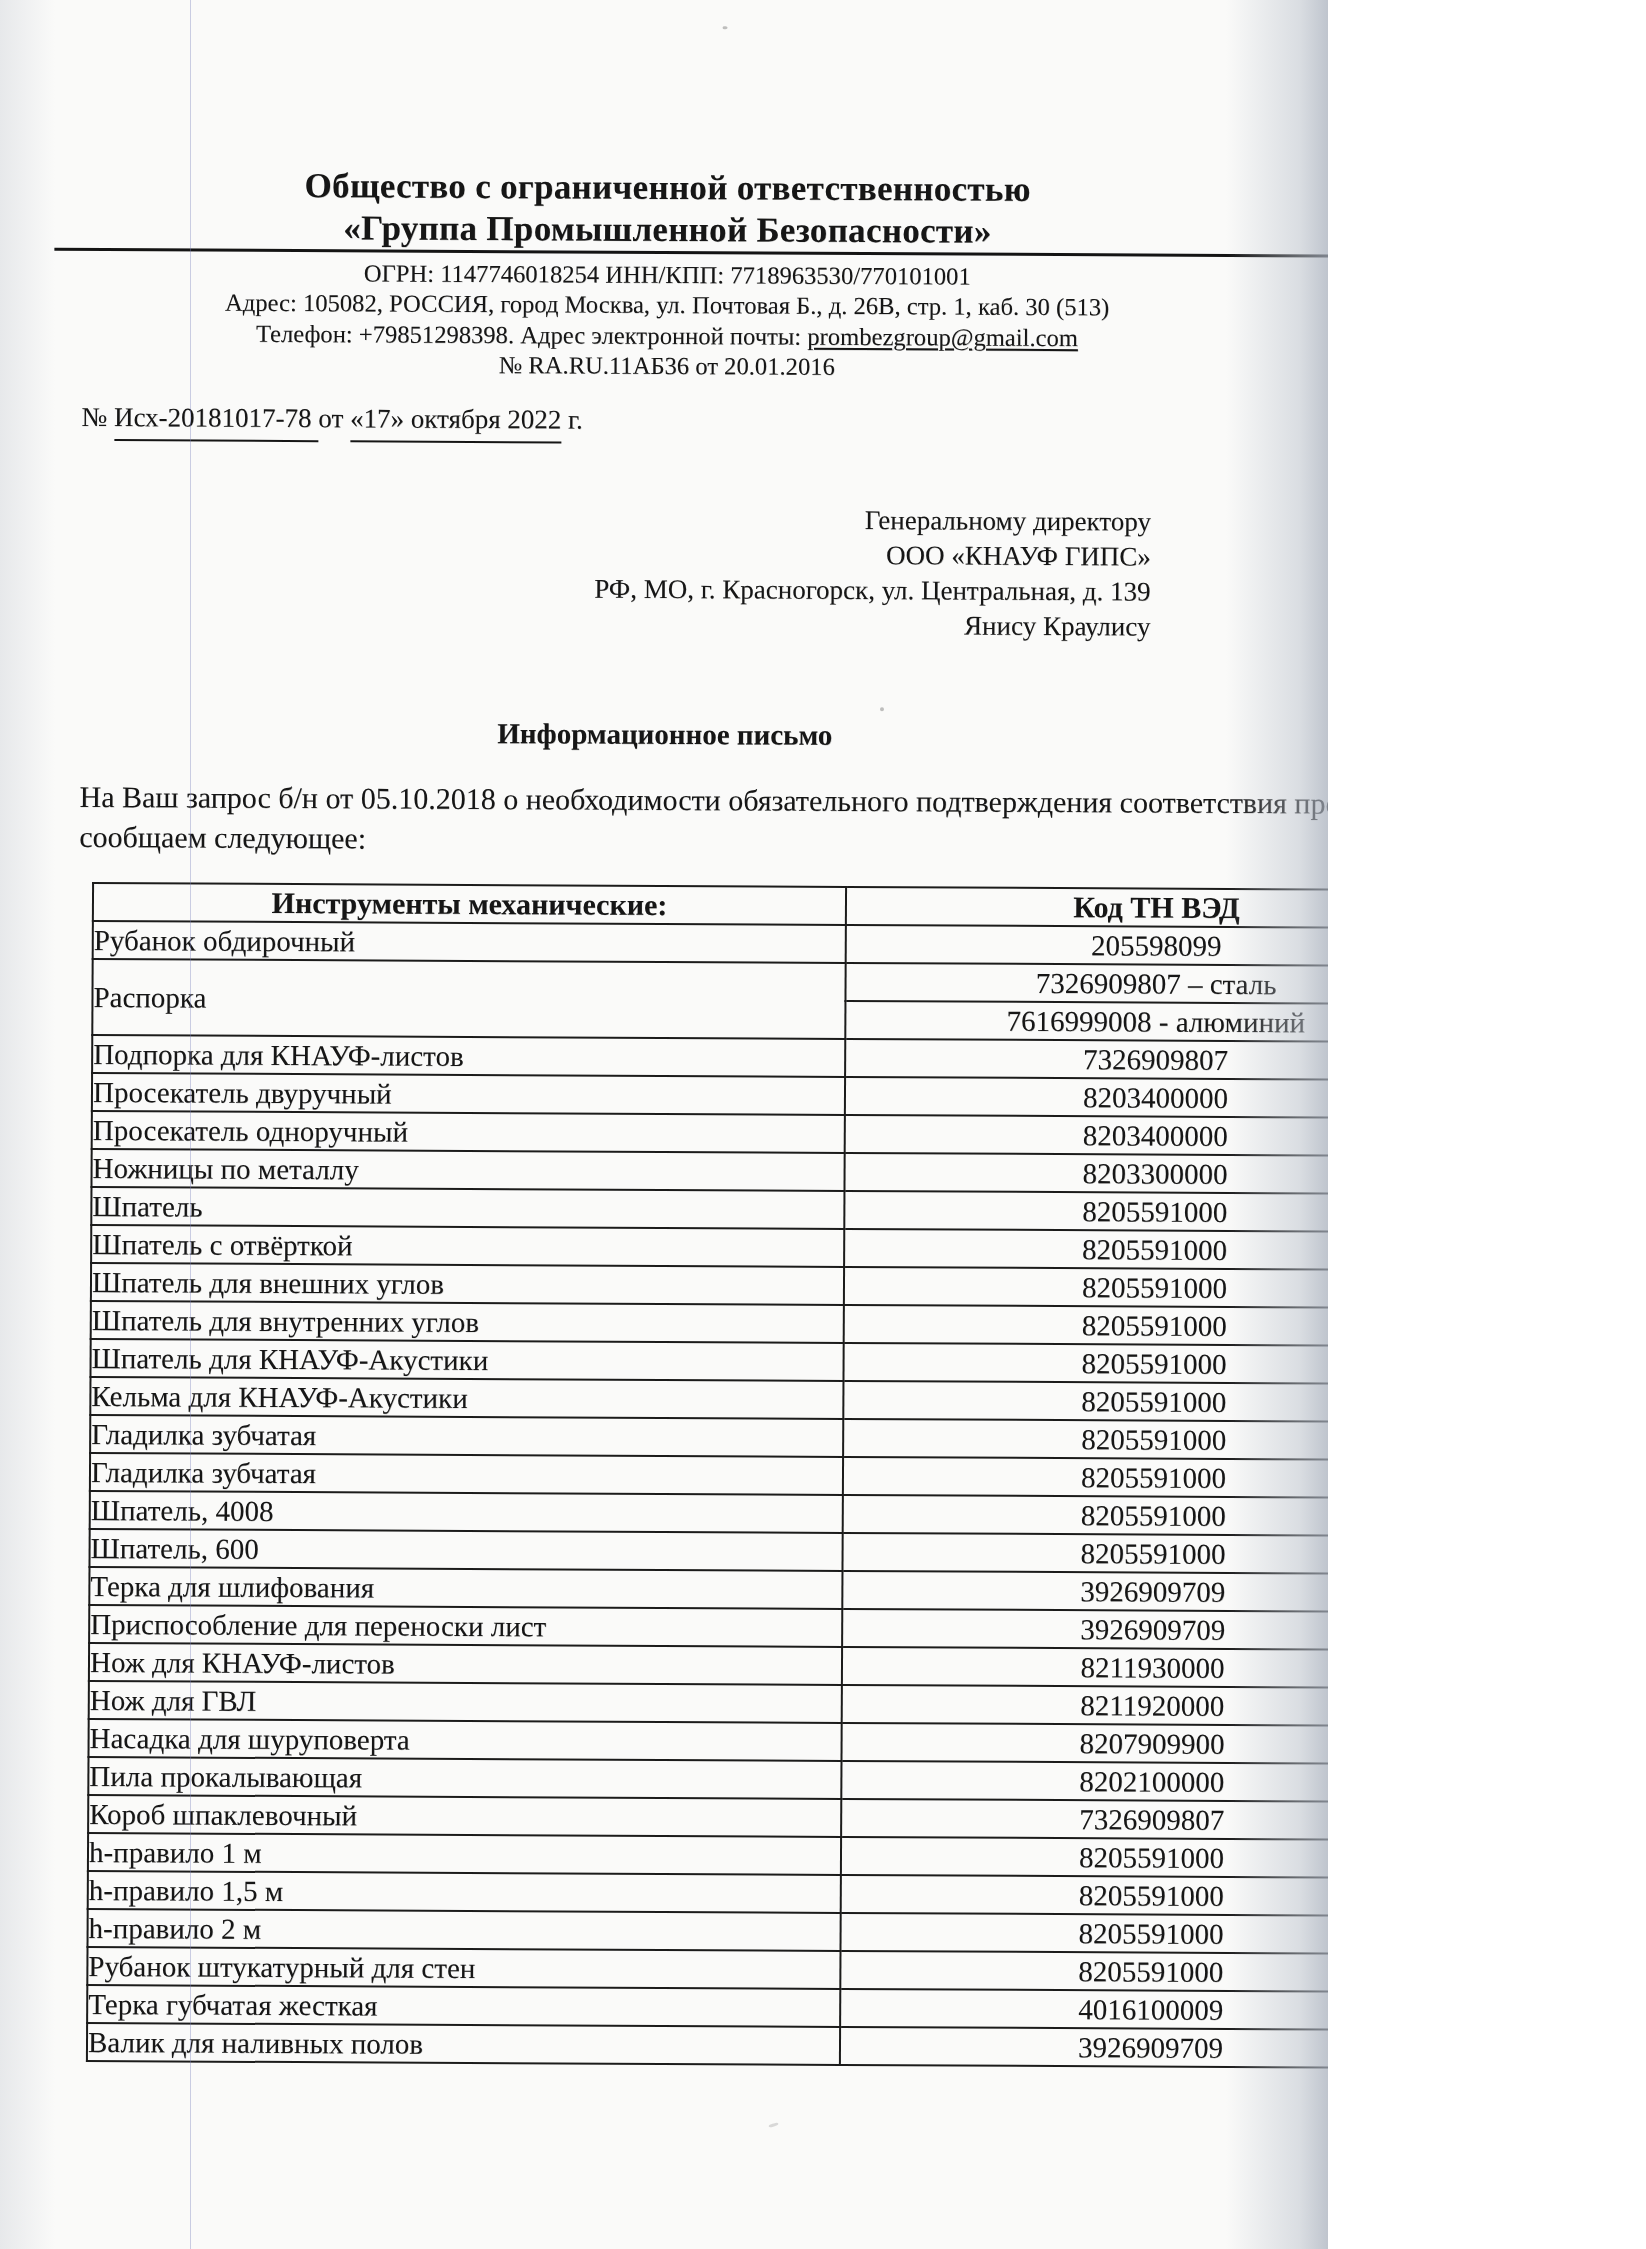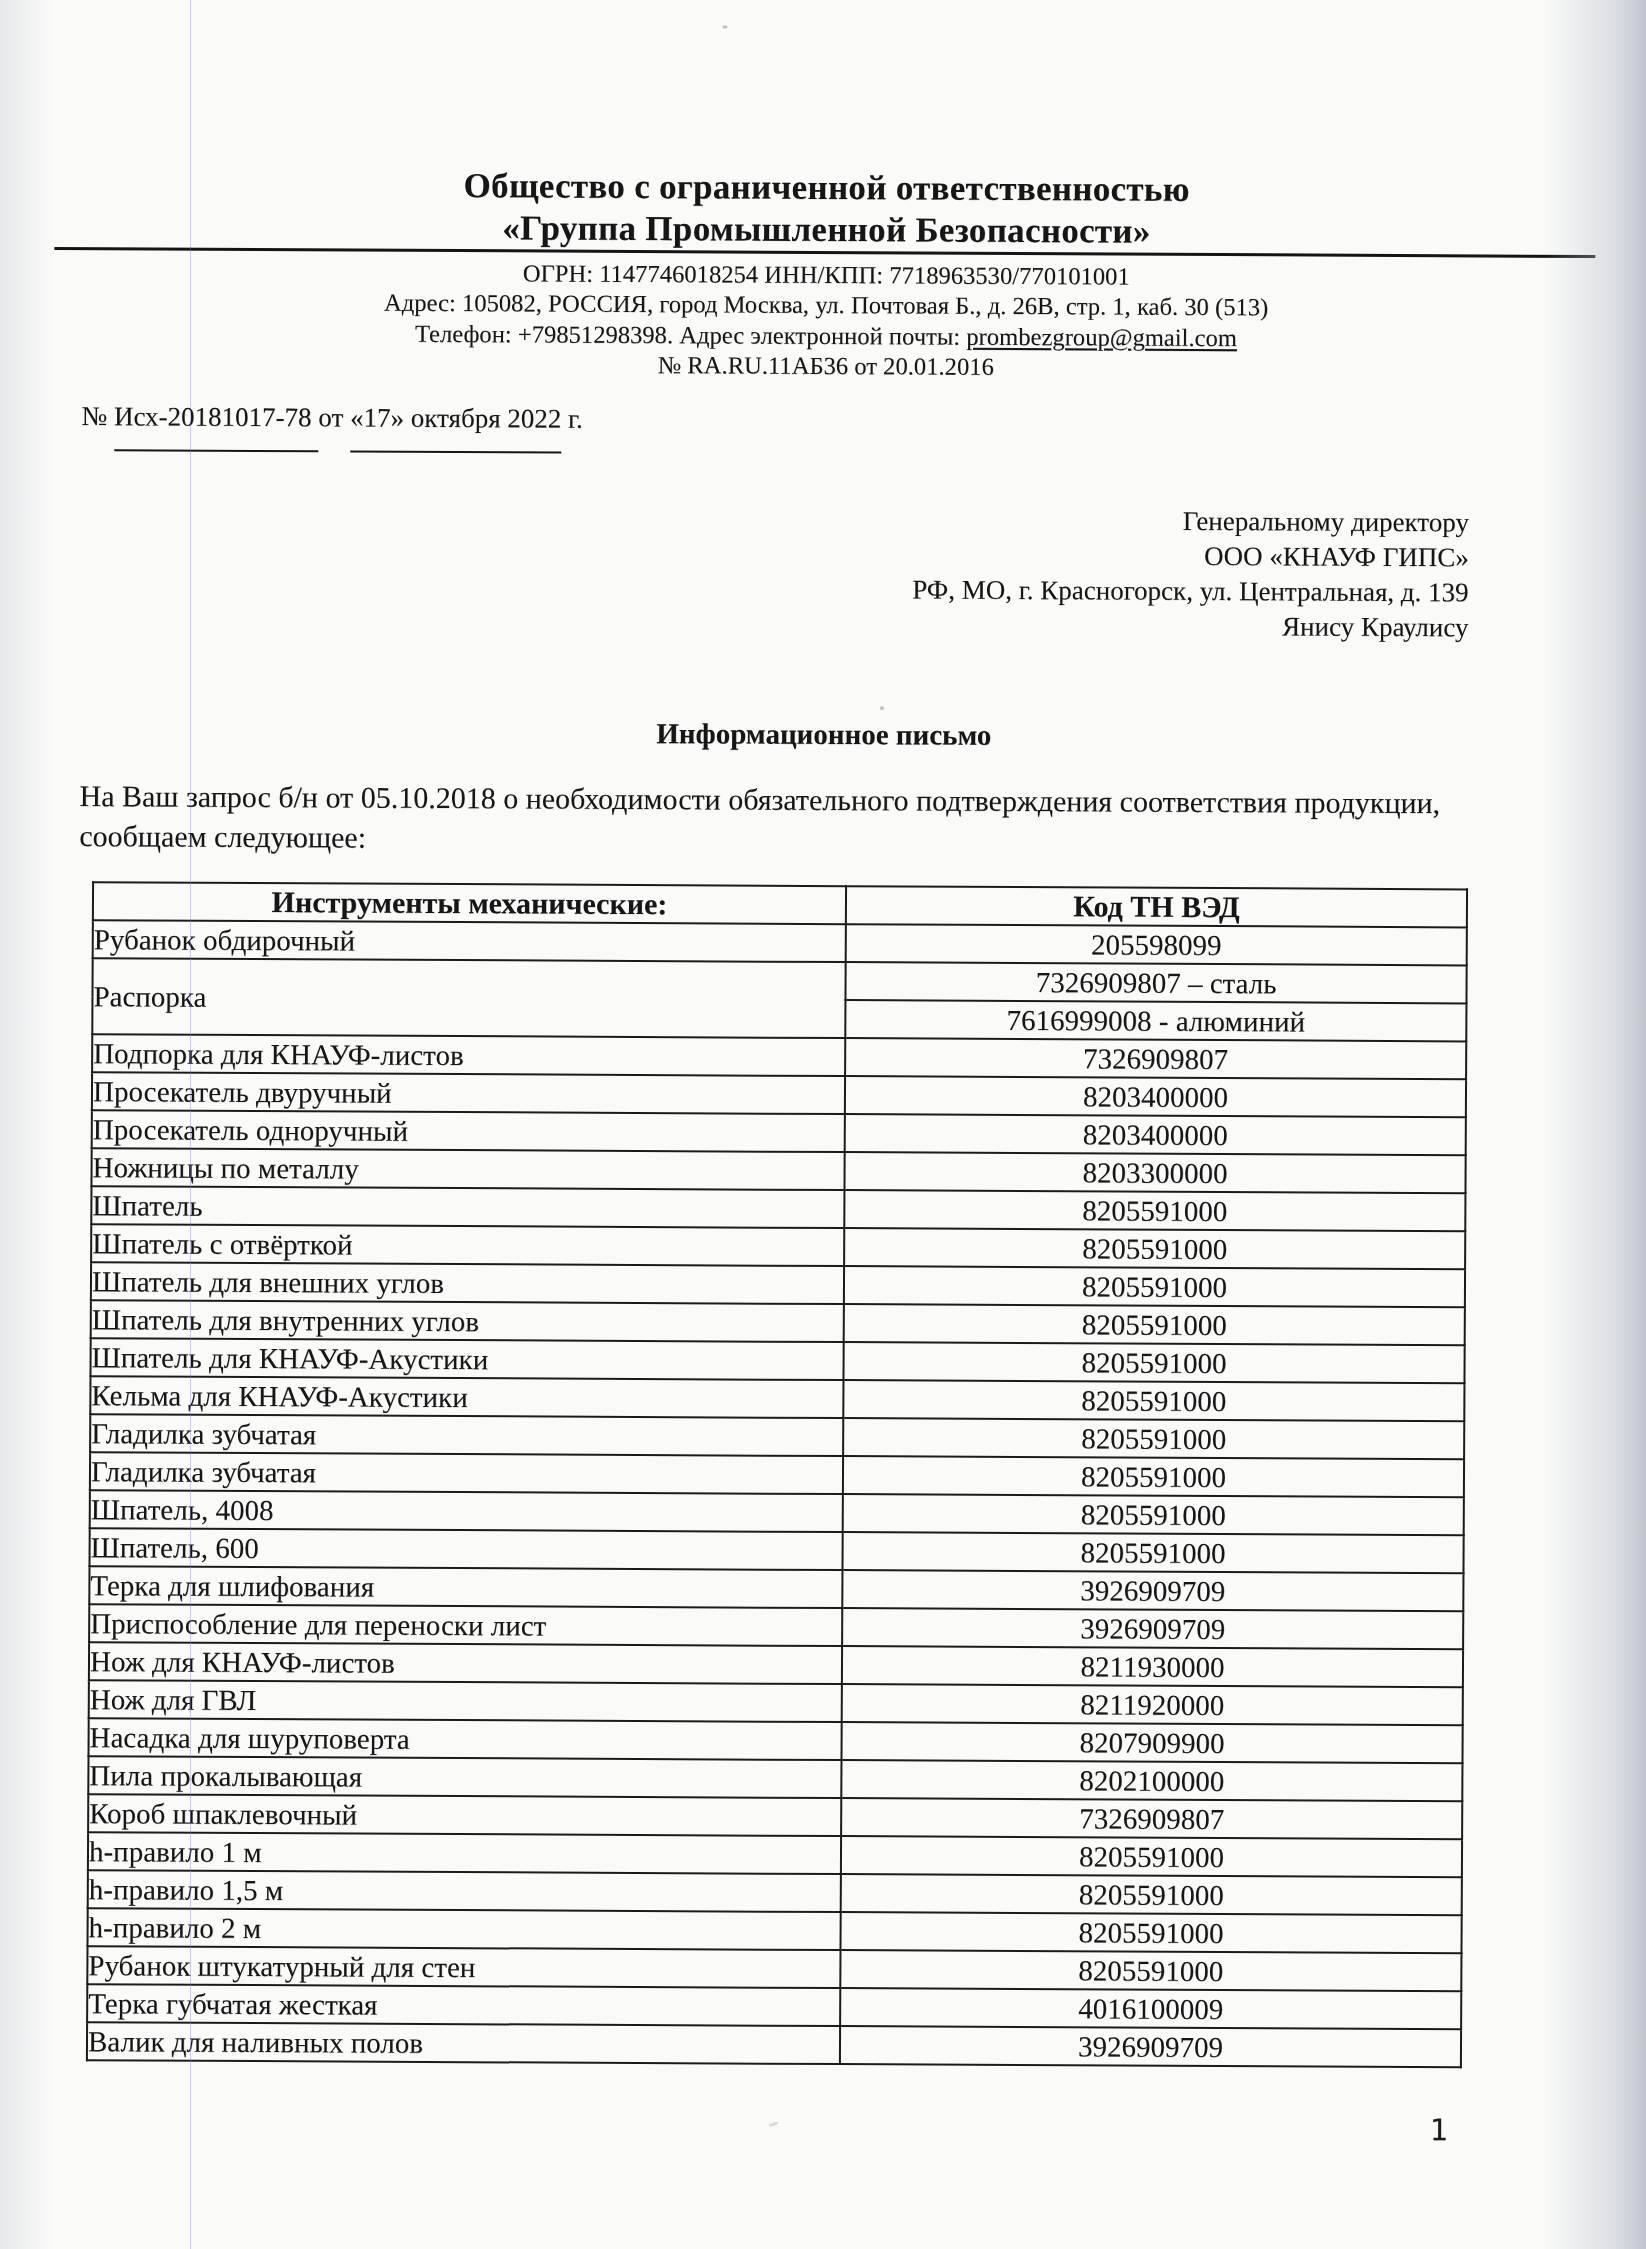--- a/index.html
+++ b/index.html
@@ -1,18 +1,18 @@
 <!DOCTYPE html>
 <html lang="ru" style="font-size:11px"><head>
 <meta charset="utf-8">
 <style>
   html, body { margin: 0; padding: 0; background: #ffffff; }
   .page {
     position: relative;
-    width: 1646px;
+    width: 1328px;
     height: 2250px;
     background: #fafaf9;
     overflow: hidden;
     font-family: "Liberation Serif", "DejaVu Serif", serif;
     color: #161616;
   }
   .edge-left {
     position: absolute; left: 0; top: 0; width: 55px; height: 100%;
     background: linear-gradient(to left, rgba(205,209,215,0), rgba(199,204,211,0.38));
     z-index: 5; pointer-events: none;
@@ -41,21 +41,21 @@
   .detail-line { font-size: 24.6px; }
   .ogrn-line    { top: 261px; }
   .address-line { top: 291px; }
   .phone-line   { top: 322px; }
   .cert-line    { top: 352px; }
   .email-underline { text-decoration: underline; text-decoration-thickness: 1.7px; text-underline-offset: 3.4px; }
   .ref-line {
     position: absolute; top: 405px; left: 79px;
     font-size: 27px; white-space: nowrap;
   }
-  .u-seg { border-bottom: 2px solid #151515; padding-bottom: 18px; text-align: right; }
+  .u-seg { border-bottom: 2px solid #151515; padding-bottom: 7px; text-align: right; }
   .recipient {
     position: absolute; top: 502px; right: 179px;
     text-align: right; font-size: 27px; line-height: 35px; white-space: nowrap;
   }
   .subject-title {
     top: 718px; font-weight: bold; font-size: 29px;
   }
   .body-paragraph {
     position: absolute; top: 780px; left: 79px; width: 1543px;
     font-size: 30px; line-height: 40px; white-space: pre-line;

